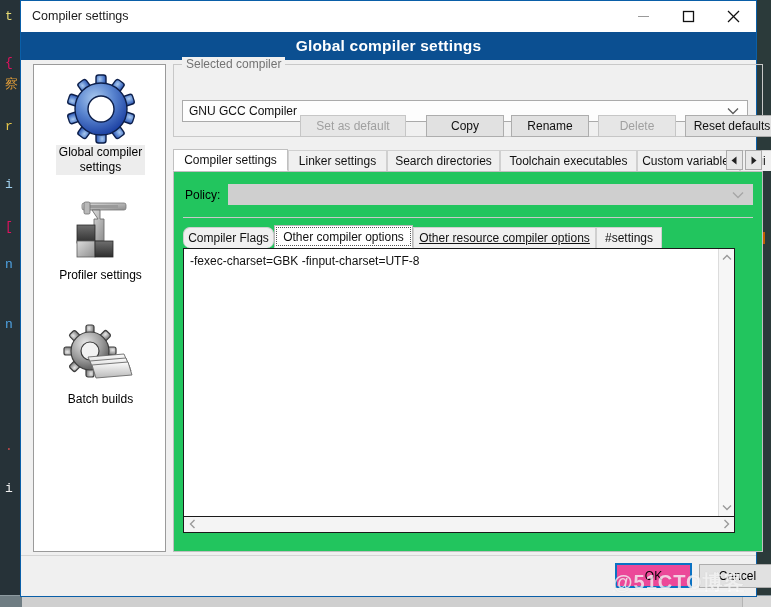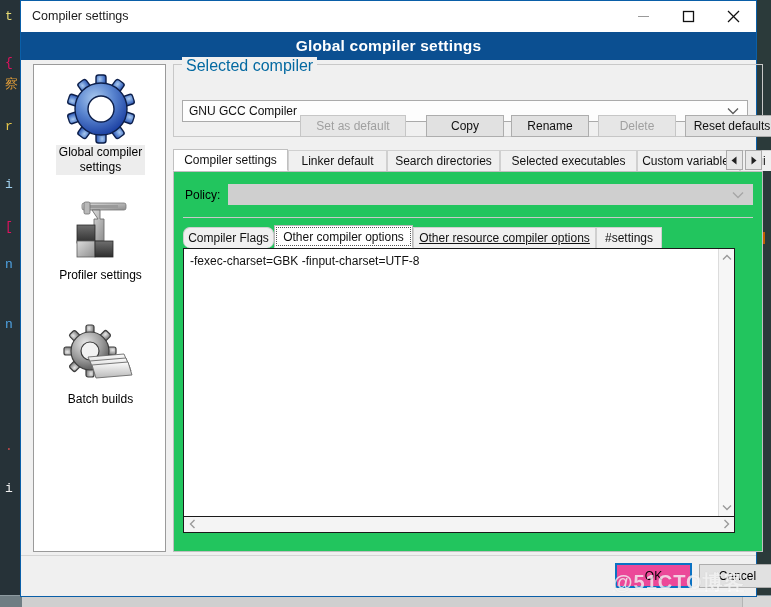--- a/index.html
+++ b/index.html
@@ -97,21 +97,21 @@
   
   #content{position:absolute;left:152px;top:4px;width:570px;height:488px;}
 
   
   .groupbox{
     position:absolute;left:0;top:0;width:590px;height:73px;
     border:1px solid #c8c8c8;box-sizing:border-box;
   }
   .groupbox .gb-title{
     position:absolute;left:8px;top:-8px;background:#f0f0f0;padding:0 4px;
-    font-size:16px;color:#0369a1;
+    font-size:12px;color:#737373;
   }
   .combo{
     position:absolute;box-sizing:border-box;
     border:1px solid #aaaaaa;background:#fdfdfd;
     font-size:12px;color:#111;
     display:flex;align-items:center;
     padding-left:6px;
   }
   .combo .caret{
     position:absolute;right:8px;top:50%;transform:translateY(-50%);
@@ -423,27 +423,27 @@
         <div class="pbtn" id="btn-resetdef">
           <span>Reset defaults</span>
         </div>
       </div>
 
       <div id="tabstrip">
         <div class="tab active" style="left:0px;width:115px;">
             <span>Compiler settings</span>
           </div>
         <div class="tab" style="left:115px;width:99px;">
-            <span>Linker default</span>
+            <span>Linker settings</span>
           </div>
         <div class="tab" style="left:214px;width:113px;">
             <span>Search directories</span>
           </div>
         <div class="tab" style="left:327px;width:137px;">
-            <span>Selected executables</span>
+            <span>Toolchain executables</span>
           </div>
         <div class="tab" style="left:464px;width:103px;">
             <span>Custom variables</span>
           </div>
         <div class="tab" style="left:567px;width:34px;">
             <span>Bui</span>
           </div>
 
         <div class="tabnav" style="left:553px;">
           <svg width="7" height="9" viewBox="0 0 7 9">

